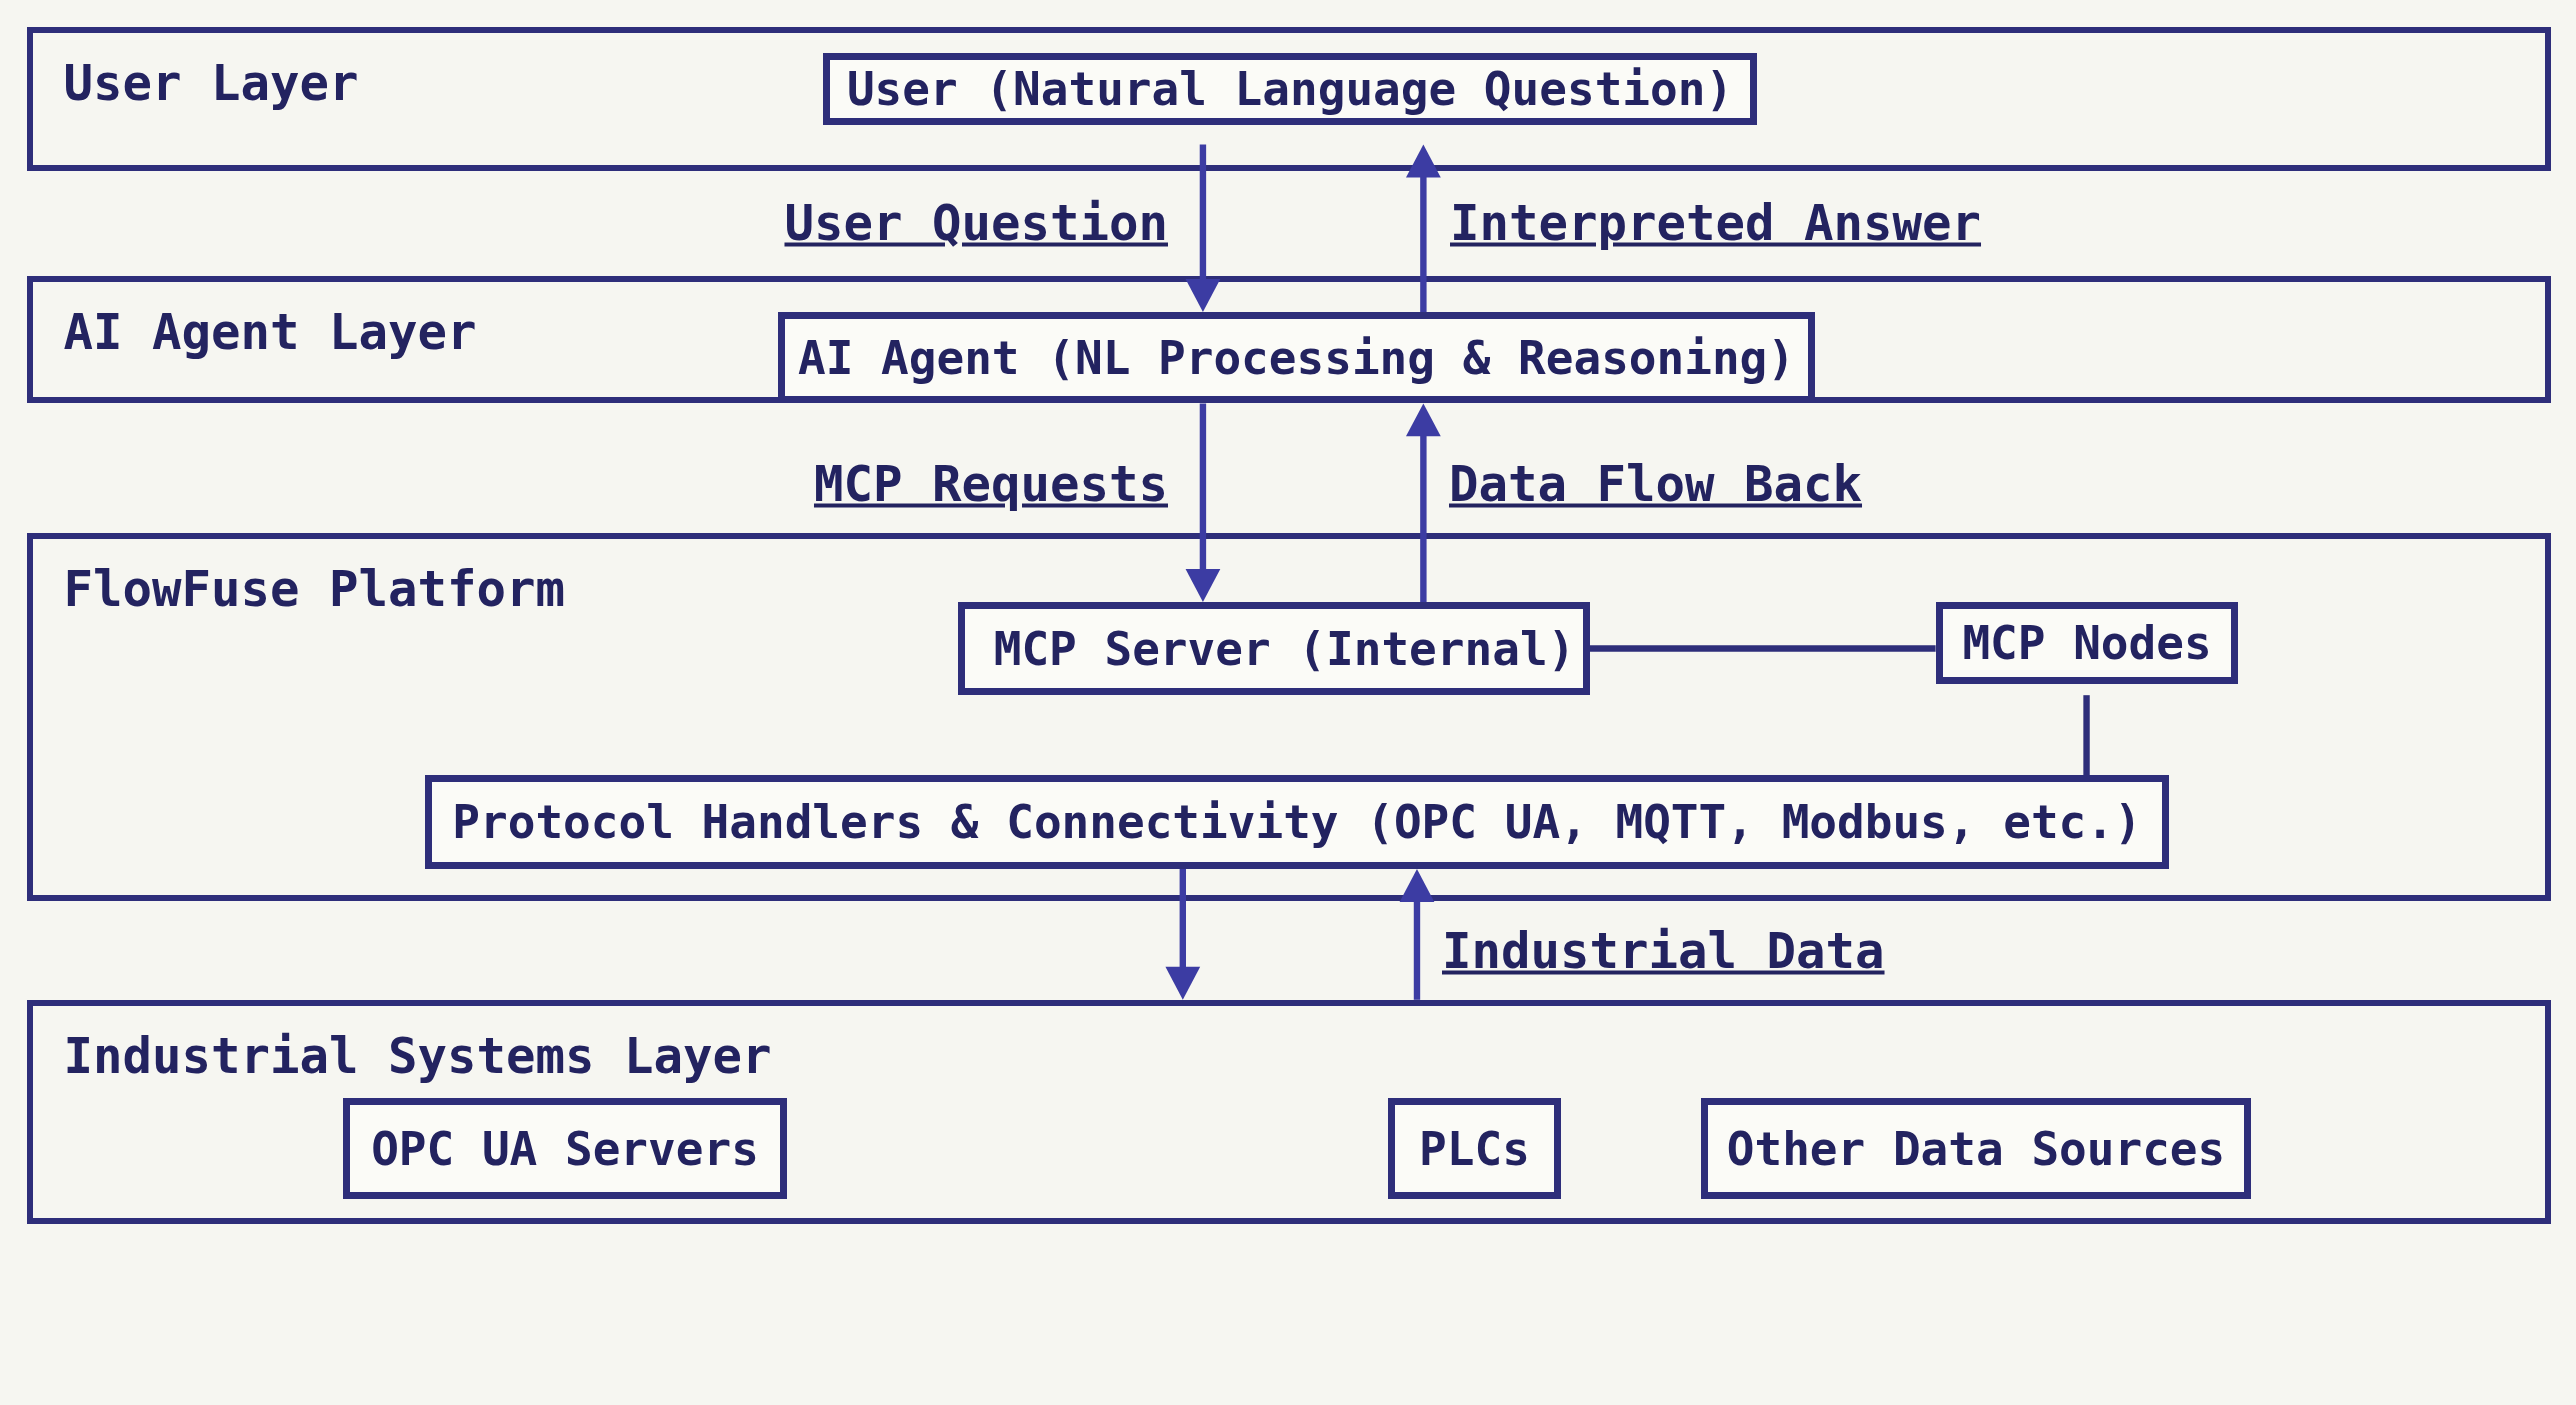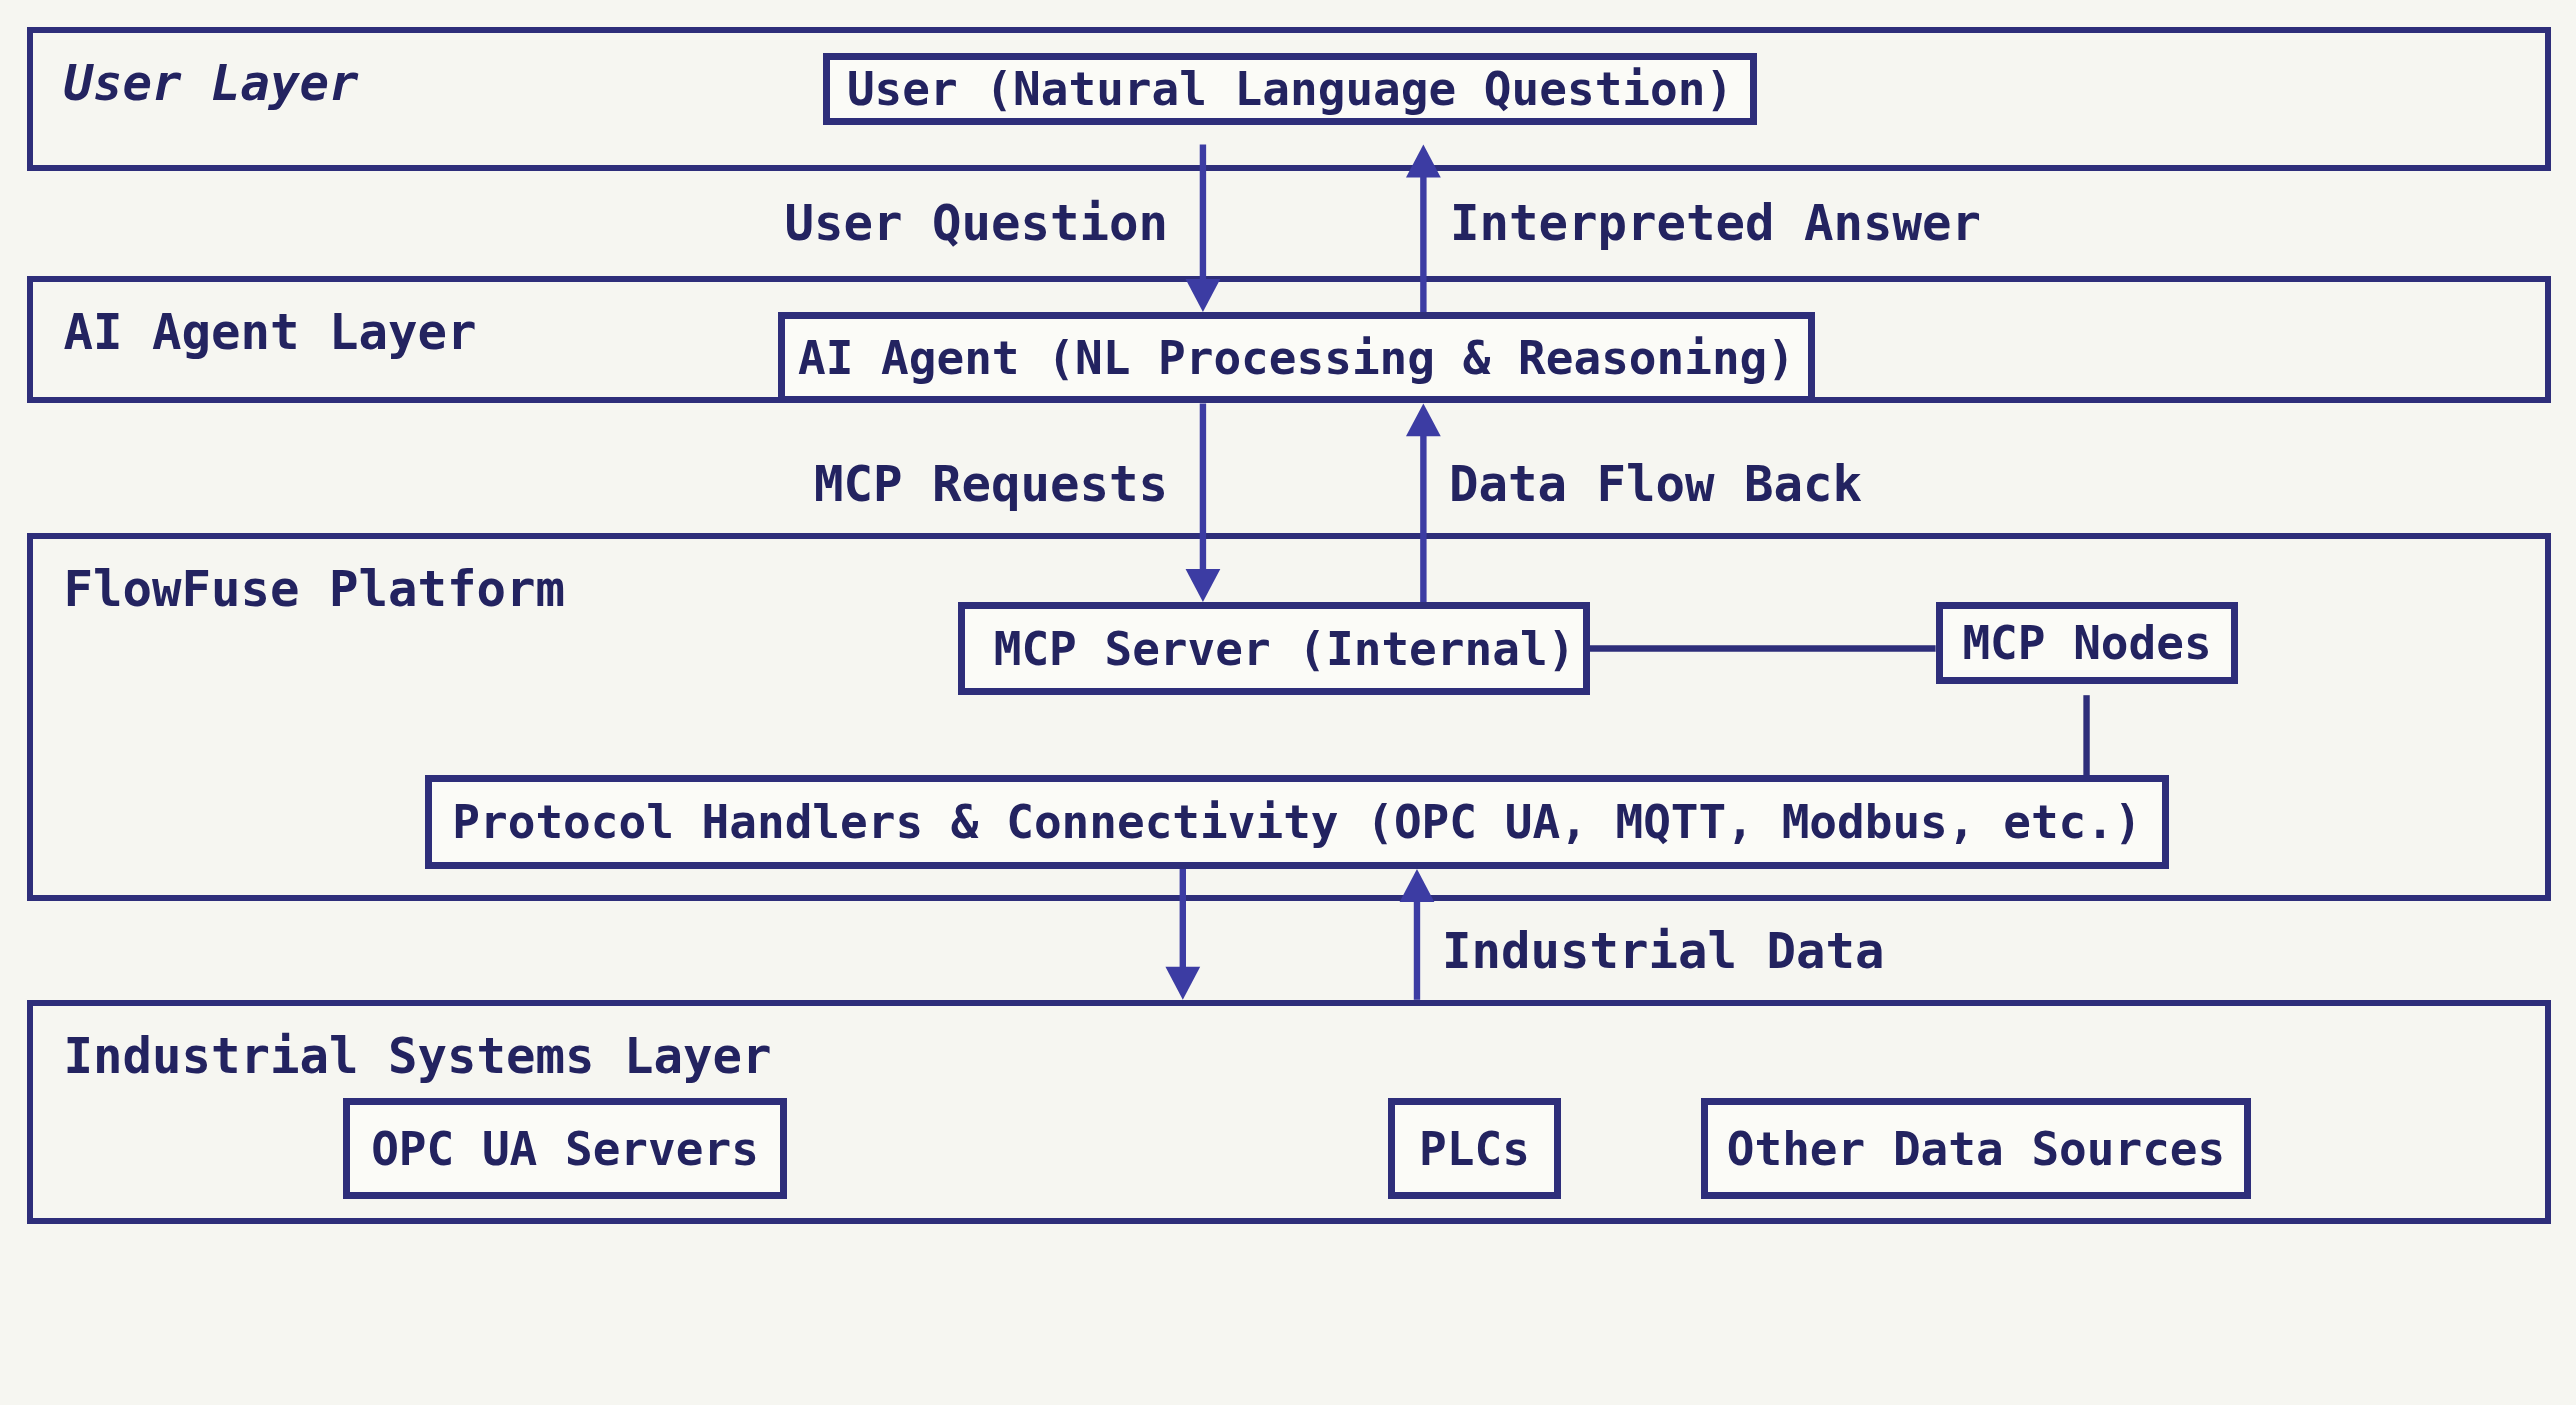--- a/index.html
+++ b/index.html
@@ -33,21 +33,21 @@
     background:transparent;
   }
   .layer-label{
     position:absolute;
     left:31px;
     top:22px;
     font-size:49px;
     white-space:nowrap;
     color:var(--text);
   }
-  #layer-user{top:27.4px;height:144px;font-style:italic;}
+  #layer-user{top:27.4px;height:144px;}
   #layer-ai{top:276px;height:127px;}
   #layer-flowfuse{top:533px;height:368px;}
   #layer-industrial{top:1000px;height:224px;}
 
   
   .node{
     position:absolute;
     border:7.3px solid var(--border);
     background:var(--box-fill);
     display:flex;
@@ -69,20 +69,21 @@
   #node-other{left:1701px;top:1098px;width:550px;height:101px;}
 
   
   .edge-label{
     position:absolute;
     font-size:49px;
     white-space:nowrap;
     transform:translateY(-50%);
     color:var(--text);
     z-index:4;
+    text-decoration:underline;
   }
   #lbl-user-question{right:1408px;top:223px;}
   #lbl-interpreted-answer{left:1450px;top:223px;}
   #lbl-mcp-requests{right:1408px;top:484px;}
   #lbl-data-flow-back{left:1449px;top:484px;}
   #lbl-data-execution{right:1424px;top:951px;}
   #lbl-industrial-data{left:1442px;top:951px;}
 
   
   .overlay{

